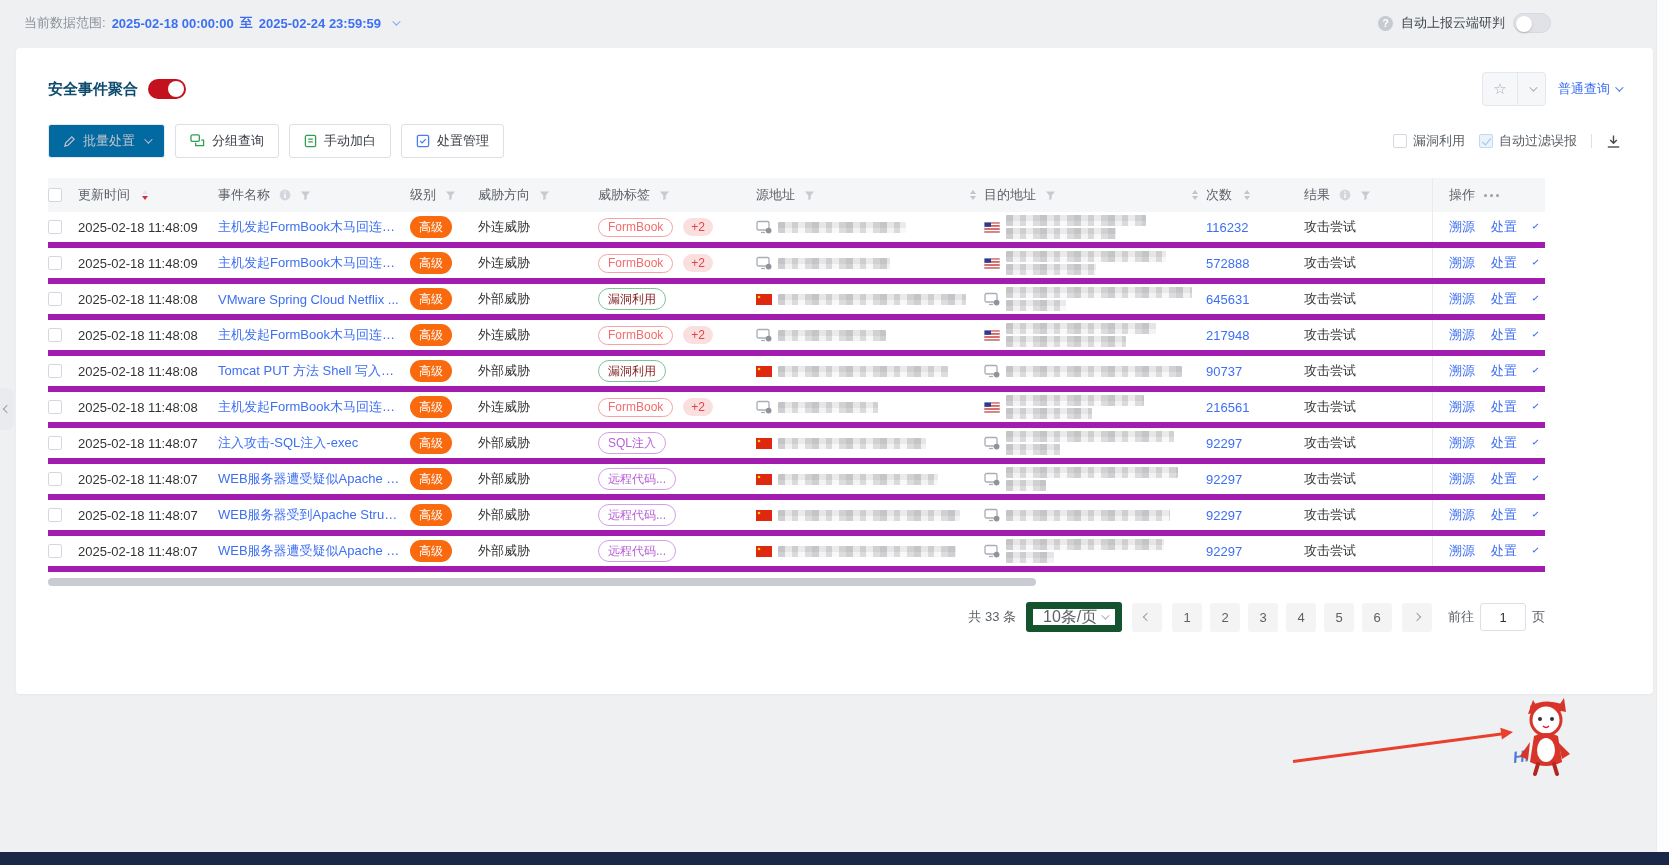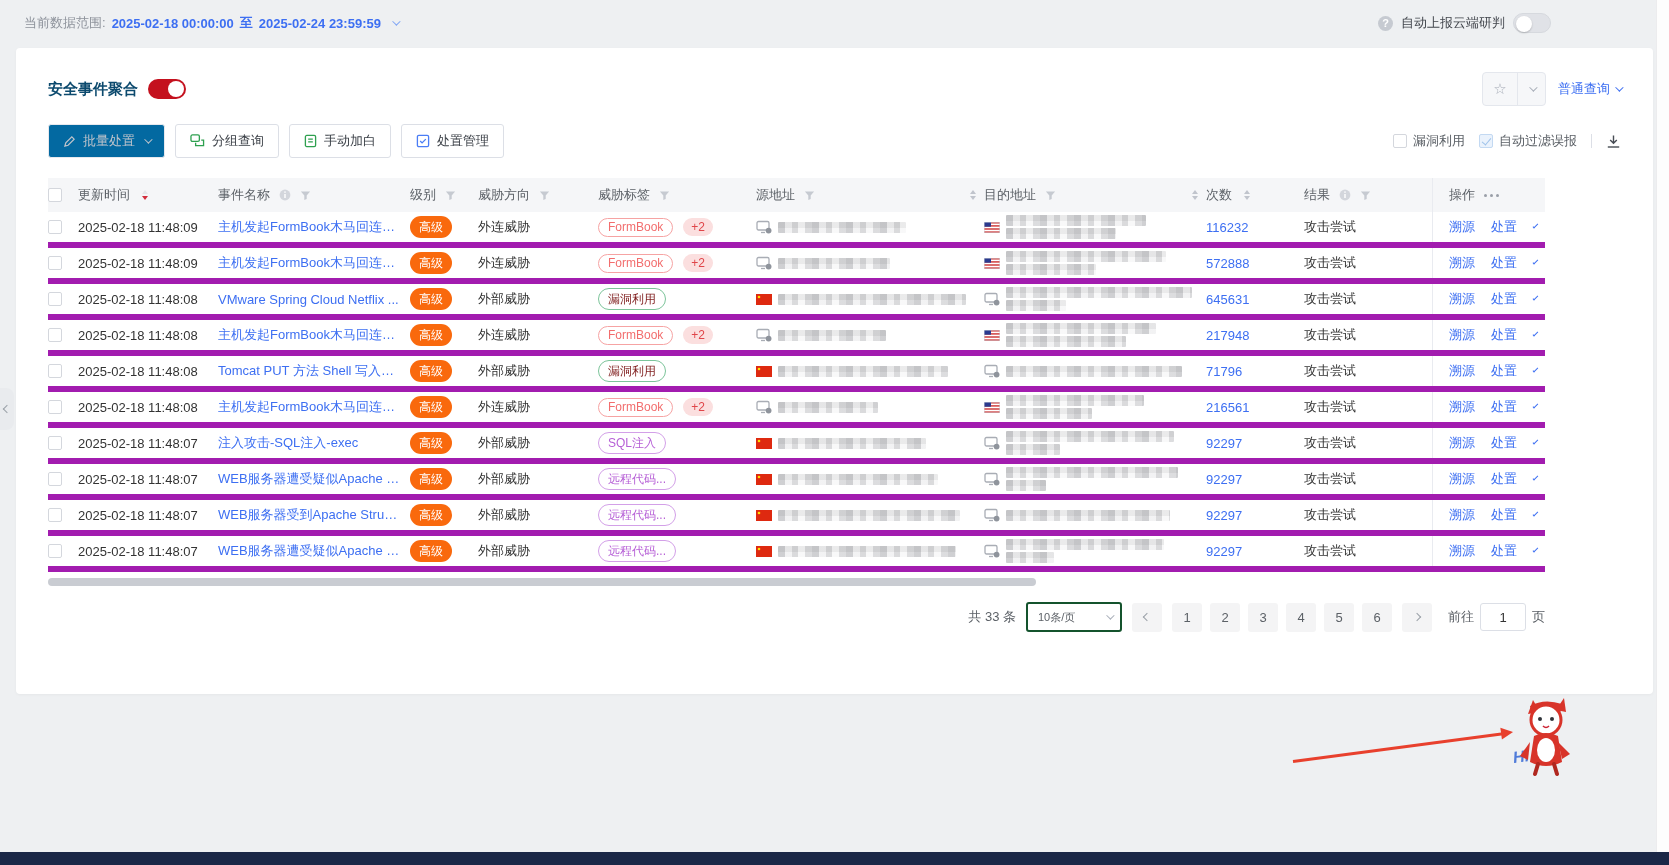--- a/index.html
+++ b/index.html
@@ -112,23 +112,23 @@
   .more-dots { display:inline-flex; gap:3px; margin-right:6px; }
   .more-dots i { width:3px; height:3px; border-radius:50%; background:#9a9fa8; }
 
   
   .h-scroll { margin:6px 0 0 32px; width:1497px; height:8px; }
   .h-thumb { width:988px; height:8px; background:#c9ccd2; border-radius:4px; cursor:pointer; }
 
   
   .pagination { margin:16px 0 0 32px; width:1497px; display:flex; align-items:center;
     justify-content:flex-end; gap:10px; color:#5c6167; }
-  .page-size-select { width:96px; height:30px; border:2px solid #14532d; border-radius:3px;
+  .page-size-select { width:96px; height:30px; border:7px solid #14532d; border-radius:3px;
     display:flex; align-items:center; justify-content:space-between; padding:0 8px 0 10px;
-    font-size:11px; color:#5c6167; cursor:pointer; background:#fff; }
+    font-size:16px; color:#5c6167; cursor:pointer; background:#fff; }
   .pg-btn { min-width:30px; height:29px; border:none; background:#f4f4f5; border-radius:3px;
     color:#5c6167; font-size:13px; cursor:pointer; display:inline-flex; align-items:center; justify-content:center; }
   .pg-pages { display:flex; gap:8px; }
   .pg-arrow { color:#9aa0a8; }
   .pg-arrow .chev { margin:0; }
   .chev-left { transform:rotate(135deg); }
   .chev-right { transform:rotate(-45deg); }
   .goto-wrap { display:flex; align-items:center; gap:6px; margin-left:6px; }
   .goto-input { width:46px; height:28px; border:1px solid #dcdfe6; border-radius:3px;
     text-align:center; font-size:13px; color:#333; outline:none; }
@@ -583,21 +583,21 @@
                 <rect x="1" y="1.5" width="12" height="8.5" rx="1.5" fill="none" stroke="#a9adb5" stroke-width="1.3"></rect>
                 <path d="M5 12.5h4" stroke="#a9adb5" stroke-width="1.3"></path>
                 <circle cx="12.6" cy="10.6" r="2.9" fill="#8f949c"></circle>
               </svg>
             </span>
             <div class="mosaic-wrap">
               <div class="mosaic" style="width: 176px;"></div>
             </div>
           </div>
           <div class="td">
-            <span class="link">71796</span>
+            <span class="link">90737</span>
           </div>
           <div class="td">攻击尝试</div>
           <div class="td col-ops">
             <span class="link op-link">溯源</span>
             <span class="link op-link">处置</span>
             <span class="chev ops-caret" style="margin: 0px;"></span>
           </div>
         </div>
         <div class="trow">
           <div class="td">

